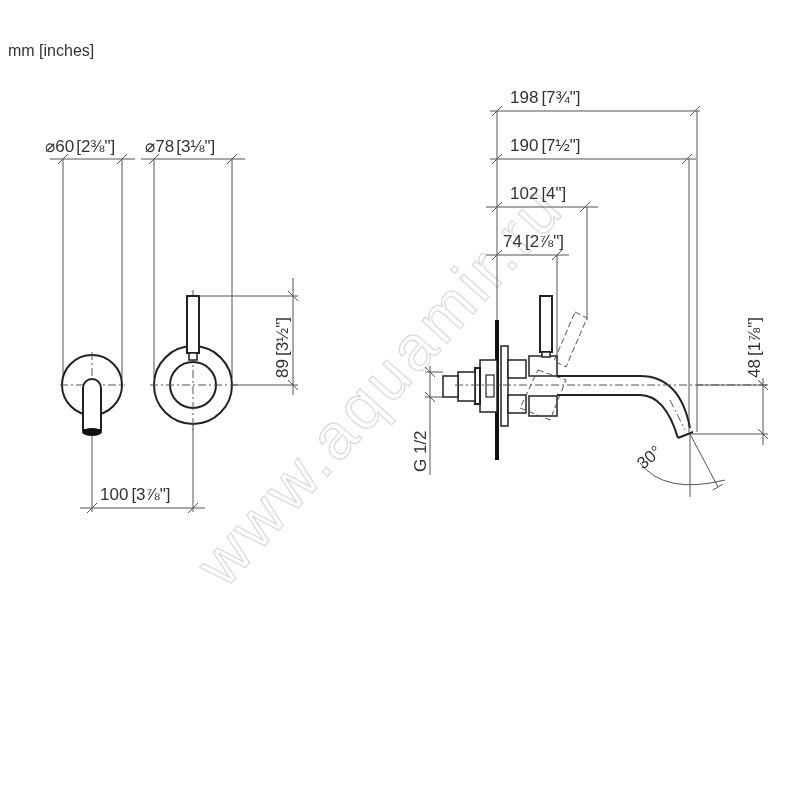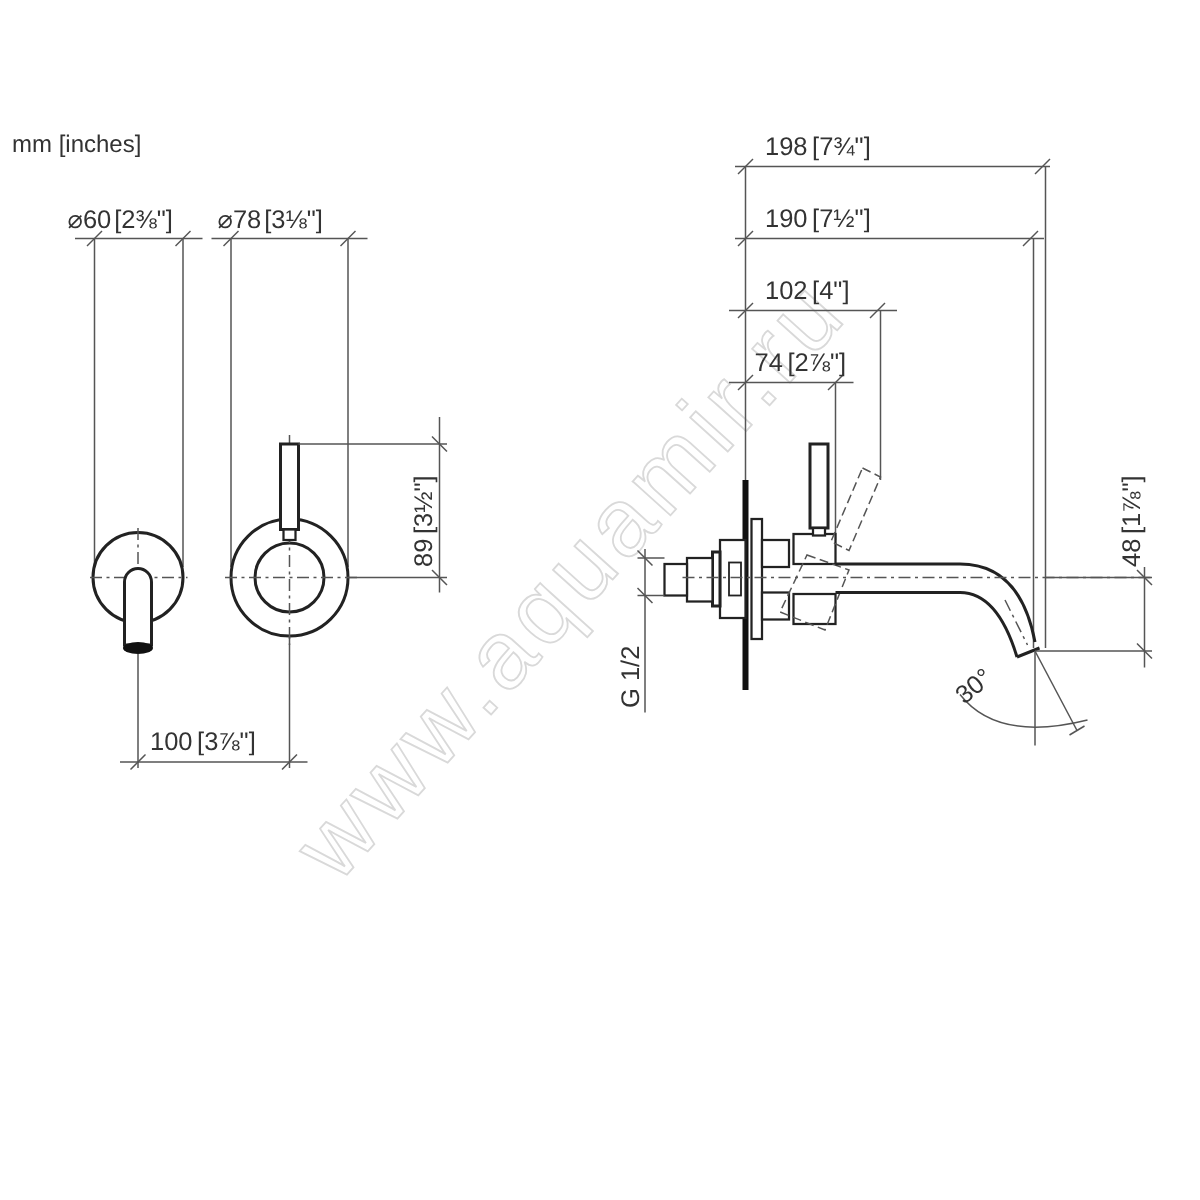--- a/index.html
+++ b/index.html
@@ -1,17 +1,17 @@
 <!DOCTYPE html>
 <html><head>
   <meta charset="utf-8">
   <style>
     html, body { margin: 0; padding: 0; background: #ffffff; }
     body { width: 800px; height: 800px; position: relative; overflow: hidden; font-family: "Liberation Sans", sans-serif; color: #333; }
-    #units { position: absolute; left: 8px; top: 42px; font-size: 16px; color: #333; font-family: "Liberation Sans", sans-serif; margin-top: 46px; }
+    #units { position: absolute; left: 8px; top: 42px; font-size: 16px; color: #333; font-family: "Liberation Sans", sans-serif; }
     svg { position: absolute; left: 0; top: 0; }
     .dim-text { font-family: "Liberation Sans", sans-serif; font-size: 17px; fill: #333; }
     .wm { font-family: "Liberation Sans", sans-serif; font-size: 64px; fill: none; stroke: #d9d9d9; stroke-width: 1.2; letter-spacing: 4px; }
     .thin { stroke: #555; stroke-width: 1; fill: none; }
     .thick { stroke: #222; stroke-width: 2; fill: none; }
     .plate { stroke: #111; stroke-width: 4; fill: none; }
     .center { stroke: #555; stroke-width: 1; stroke-dasharray: 8 3 2 3; fill: none; }
     .hidden { stroke: #555; stroke-width: 1; stroke-dasharray: 6 3; fill: none; }
   </style>
 </head>

